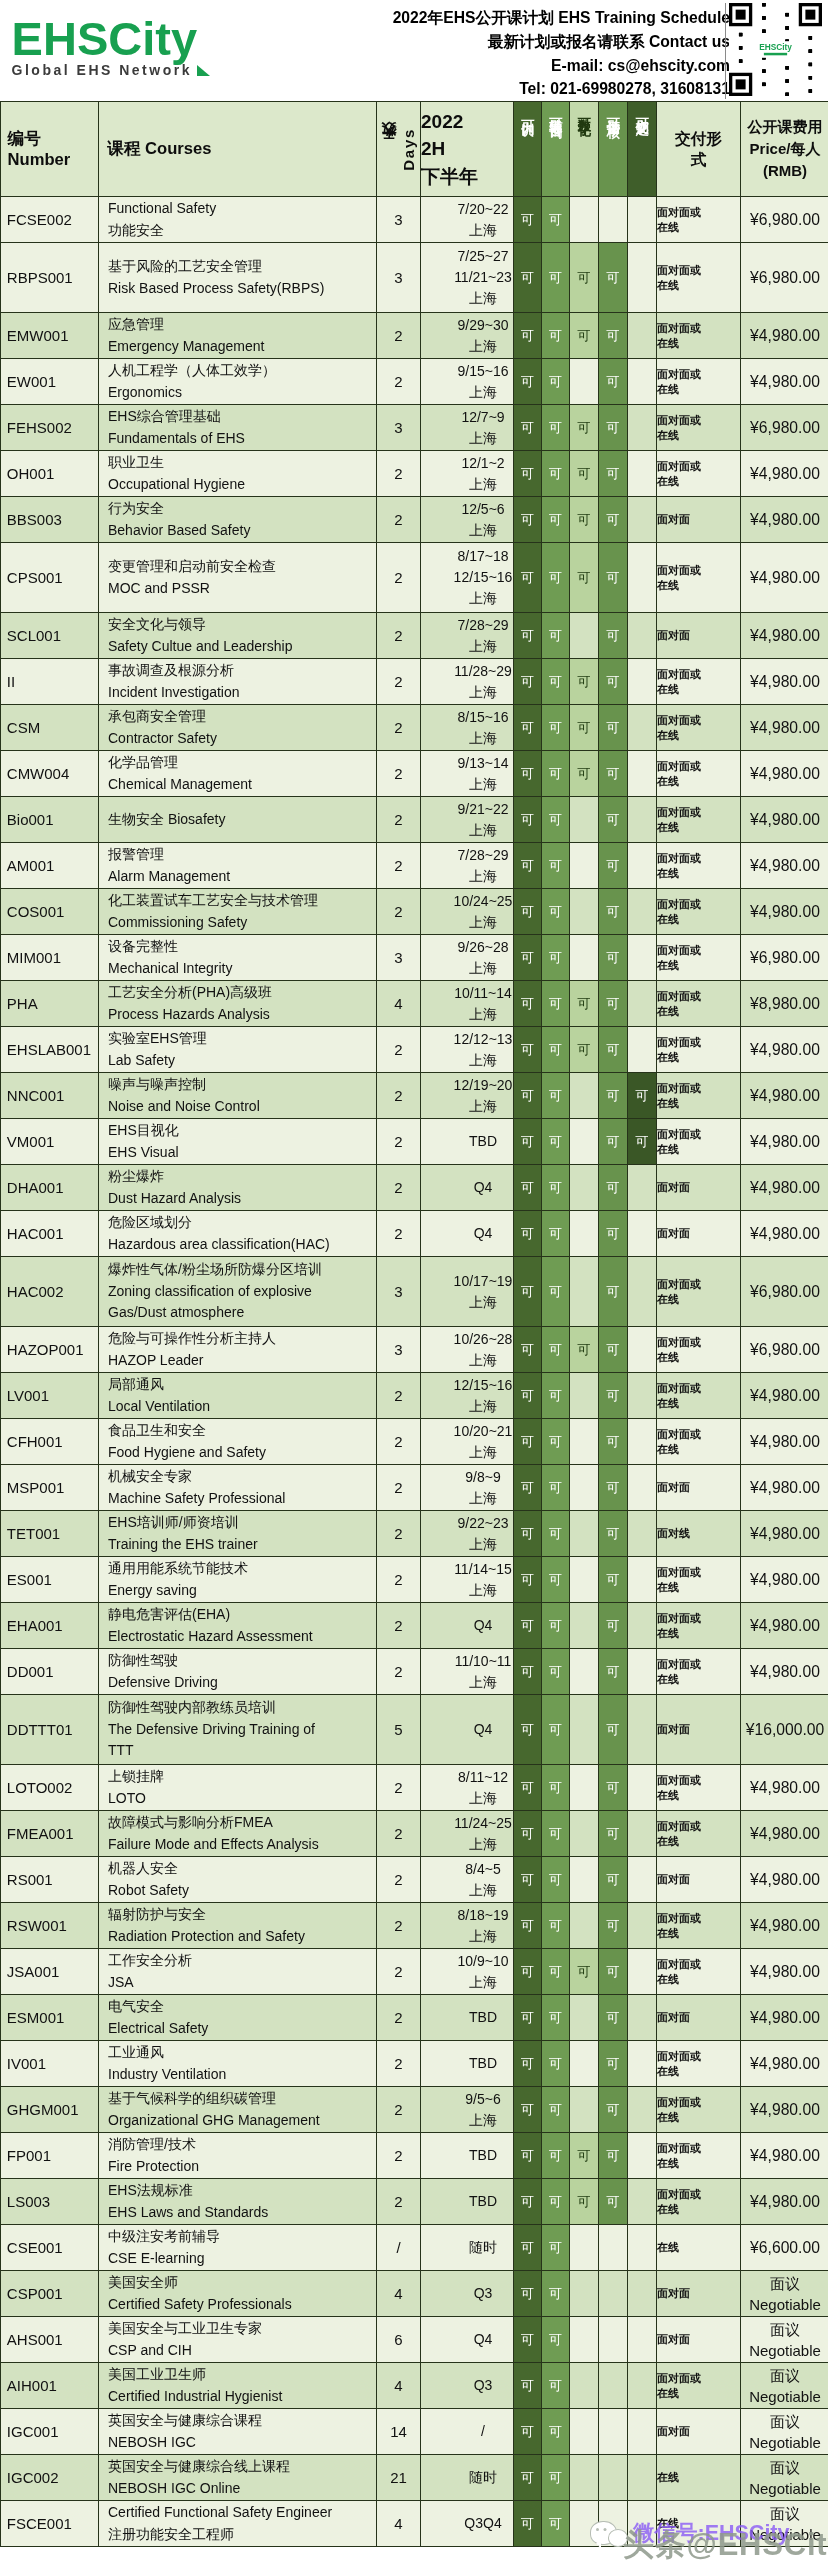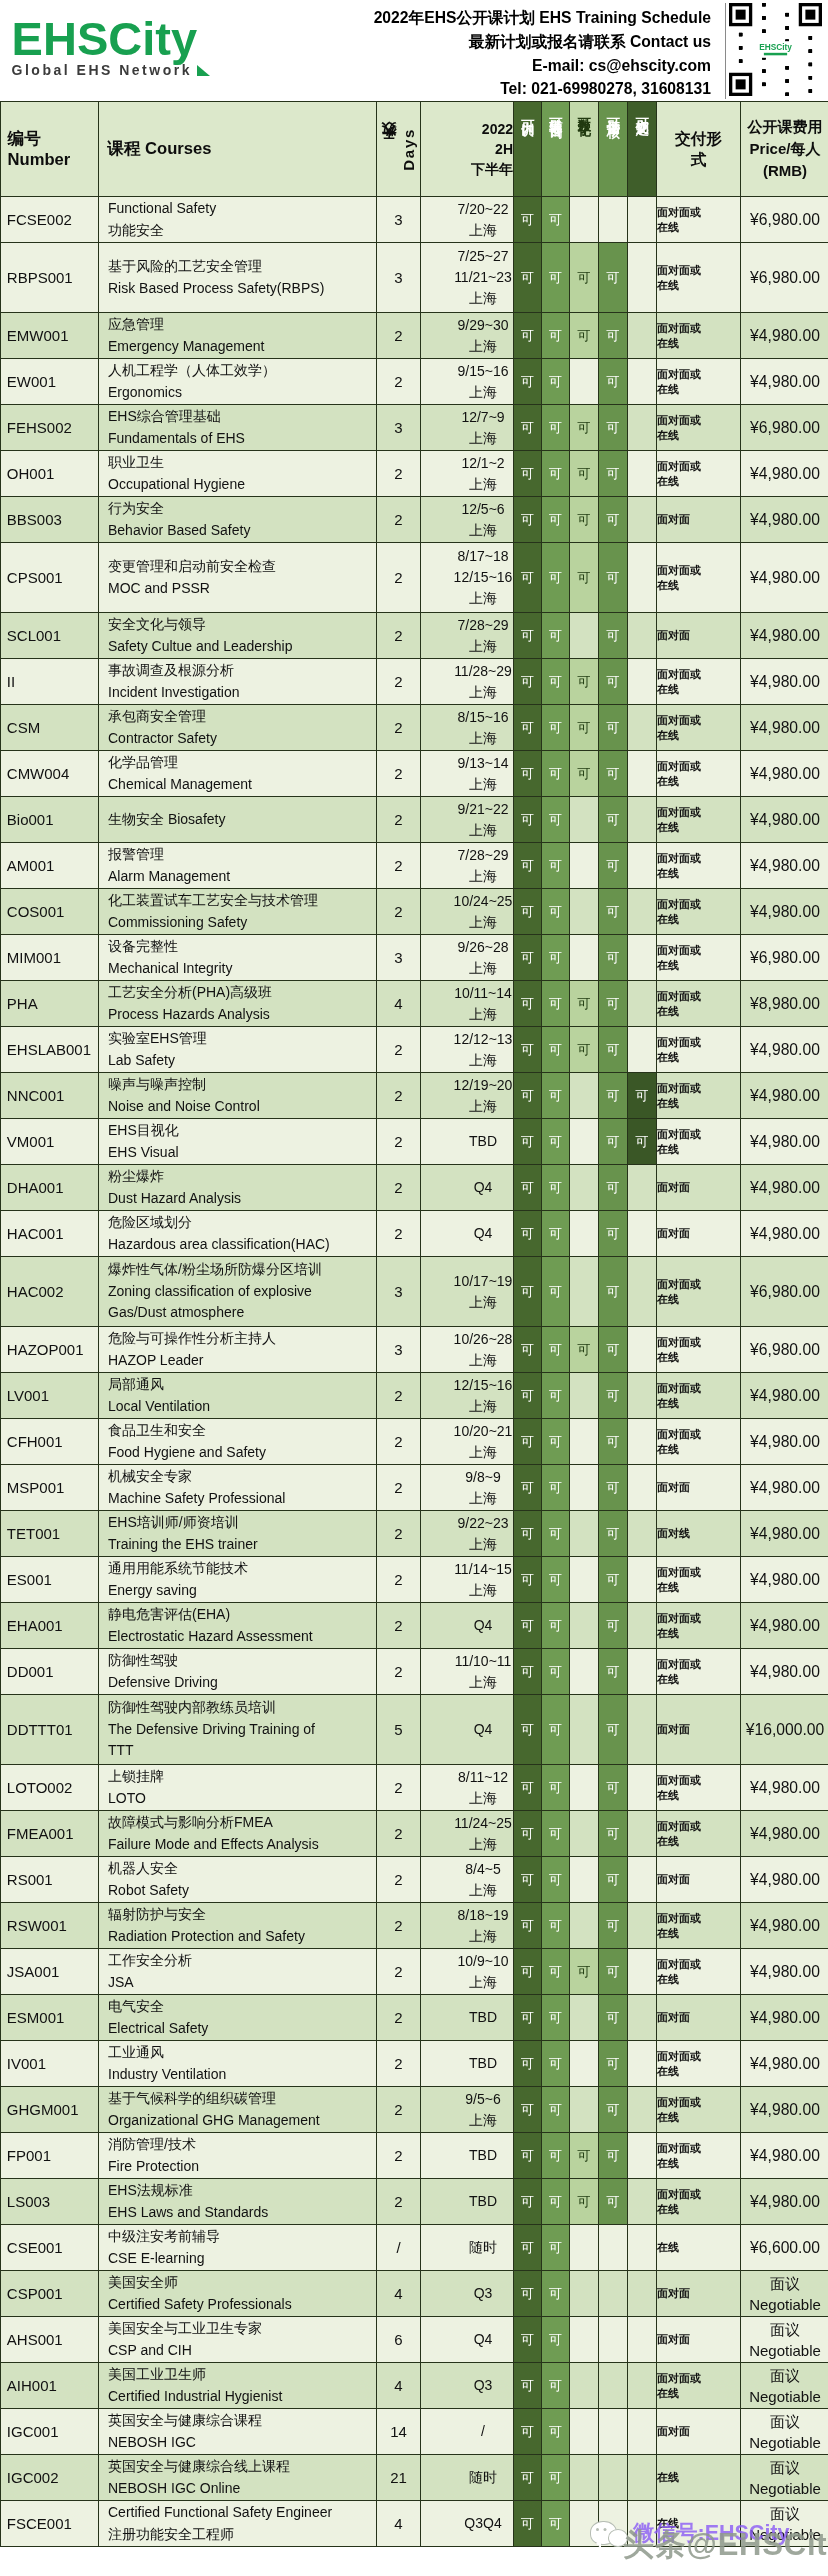--- a/index.html
+++ b/index.html
@@ -9,36 +9,36 @@
   }
   .page{position:relative;width:828px;height:2576px;}
 
   
   .brand{position:relative;height:101px;background:#fff;}
   .logo{position:absolute;left:11.6px;top:16.6px;}
   .logo-text{font-size:47px;font-weight:bold;color:#18a050;line-height:0.95;letter-spacing:0px;}
   .logo-sub{display:flex;align-items:center;font-size:14px;font-weight:bold;color:#3b3b3b;letter-spacing:2.5px;margin-top:0.8px;}
   .swoosh{display:inline-block;width:0;height:0;margin-left:5px;
     border-left:13.3px solid #18a050;border-top:11.6px solid transparent;}
-  .contact{position:absolute;right:117px;top:5.8px;text-align:right;font-weight:bold;
+  .contact{position:absolute;right:98px;top:5.8px;text-align:right;font-weight:bold;
     font-size:15.7px;line-height:1.52;color:#000;white-space:nowrap;}
   .qr-box{position:absolute;right:3.3px;top:3.3px;width:96px;height:96px;border-left:0.8px solid #8a8a8a;padding-left:2.5px;}
 
   
   table{border-collapse:collapse;table-layout:fixed;width:828px;}
   col.c-num{width:98px;} col.c-course{width:278px;} col.c-days{width:44px;}
   col.c-sched{width:93px;} col.c-f{width:28px;} col.c-f3{width:29px;}
   col.c-del{width:84px;} col.c-price{width:89px;}
   th,td{border:1.7px solid #26331a;padding:0;overflow:hidden;}
   thead th{height:94px;background:#dce8cb;color:#0d0d0d;font-weight:bold;vertical-align:middle;}
   th.h-num{text-align:left;padding-left:6.6px;font-size:16.6px;}
   th.h-course{text-align:left;padding-left:8.3px;font-size:16.6px;}
   th.h-days .vwrap{display:flex;justify-content:center;align-items:center;gap:0.8px;}
   th.h-days .v{writing-mode:vertical-rl;transform:rotate(180deg);font-size:15px;letter-spacing:1.7px;}
-  th.h-sched{font-size:14px;line-height:1.45;text-align:right;}
+  th.h-sched{font-size:19px;line-height:1.45;text-align:left;}
   th.hf{vertical-align:top;text-align:center;}
   th.hf .vt{writing-mode:vertical-rl;font-size:13.3px;letter-spacing:1.7px;margin-top:5px;}
   th.hf1{background:#47682e;color:#fff;}
   th.hf2{background:#6f9c53;color:#fff;}
   th.hf3{background:#c3d9ab;color:#213a10;}
   th.hf4{background:#68934d;color:#fff;}
   th.hf5{background:#3f5e2a;color:#fff;}
   th.h-del{font-size:15.7px;line-height:1.35;text-align:center;}
   th.h-price{font-size:15px;line-height:1.45;text-align:center;}
 

